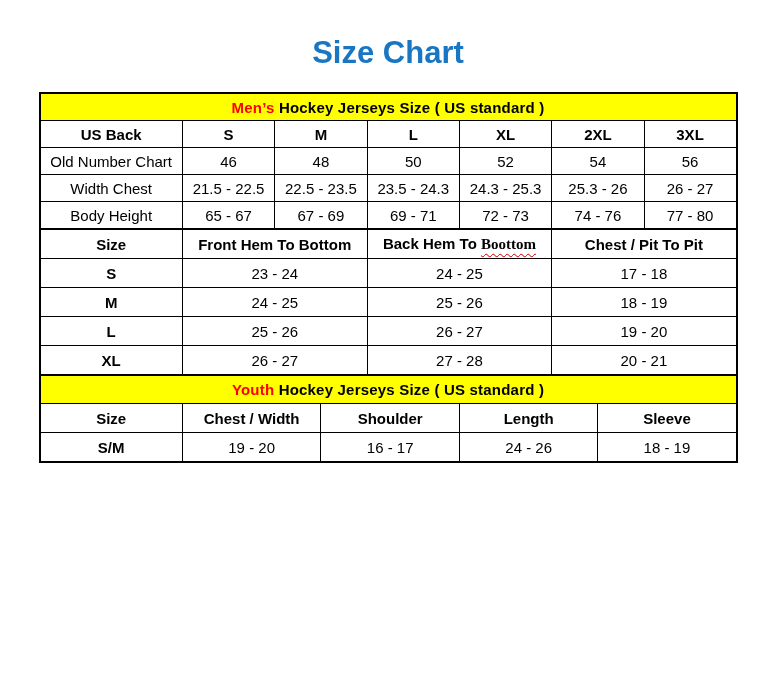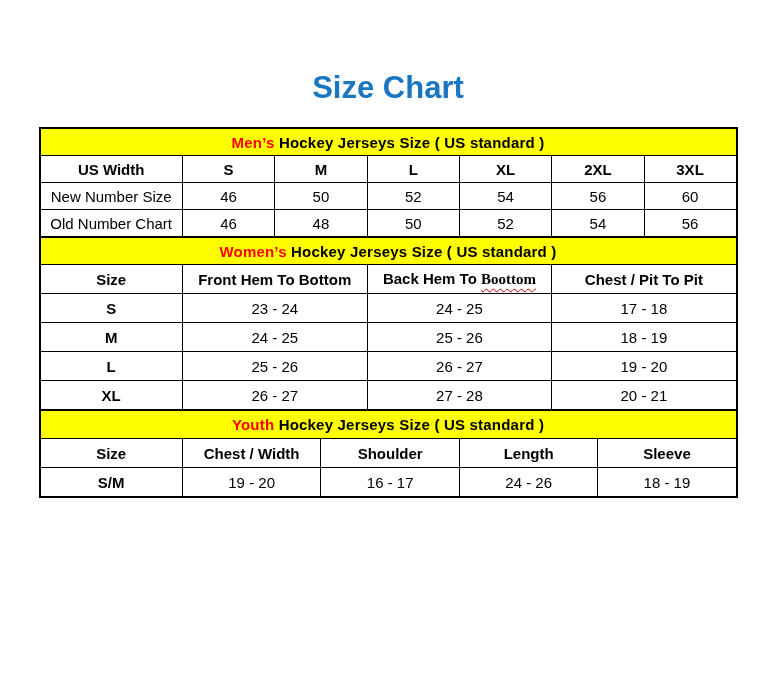--- a/index.html
+++ b/index.html
@@ -12,21 +12,21 @@
   body {
     width: 776px; height: 692px;
     background: #ffffff;
     font-family: "Liberation Sans", sans-serif;
     color: var(--ink);
   }
   .page { width: 776px; height: 692px; overflow: hidden; position: relative; }
 
   .title {
     margin: 0;
-    padding-top: 70px;
+    padding-top: 35px;
     text-align: center;
     font-size: 31px;
     font-weight: bold;
     color: var(--blue);
   }
 
   .tables { width: 699px; margin: 21px auto 16px auto; }
 
   table.size-table {
     width: 100%;
@@ -93,62 +93,68 @@
         <col style="width:13.25%">
           <col style="width:13.25%">
           <col style="width:13.25%">
           <col style="width:13.25%">
       </colgroup>
       <thead>
         <tr>
           <th class="banner-cell" colspan="7"><span class="banner-hl">Men’s</span> <span>Hockey Jerseys Size ( US standard )</span></th>
         </tr>
         <tr class="cols">
-            <th>US Width</th>
+            <th>US Back</th>
             <th>S</th>
             <th>M</th>
             <th>L</th>
             <th>XL</th>
             <th>2XL</th>
             <th>3XL</th>
           </tr>
       </thead>
       <tbody>
-          <tr>
-            <th>New Number Size</th>
-            <td>46</td>
-            <td>50</td>
-            <td>52</td>
-            <td>54</td>
-            <td>56</td>
-            <td>60</td>
-          </tr>
           <tr>
             <th>Old Number Chart</th>
             <td>46</td>
             <td>48</td>
             <td>50</td>
             <td>52</td>
             <td>54</td>
             <td>56</td>
+          </tr>
+          <tr>
+            <th>Width Chest</th>
+            <td>21.5 - 22.5</td>
+            <td>22.5 - 23.5</td>
+            <td>23.5 - 24.3</td>
+            <td>24.3 - 25.3</td>
+            <td>25.3 - 26</td>
+            <td>26 - 27</td>
+          </tr>
+          <tr>
+            <th>Body Height</th>
+            <td>65 - 67</td>
+            <td>67 - 69</td>
+            <td>69 - 71</td>
+            <td>72 - 73</td>
+            <td>74 - 76</td>
+            <td>77 - 80</td>
           </tr>
         </tbody>
     </table>
 
     <table class="size-table womens">
       <colgroup>
         <col style="width:20.5%">
           <col style="width:26.5%">
           <col style="width:26.5%">
           <col style="width:26.5%">
       </colgroup>
       <thead>
-        <tr>
-          <th class="banner-cell" colspan="4"><span class="banner-hl">Women’s</span> <span>Hockey Jerseys Size ( US standard )</span></th>
-        </tr>
         <tr class="cols">
             <th>Size</th>
             <th>Front Hem To Bottom</th>
             <th>Back Hem To <span class="squiggle">Boottom</span></th>
             <th>Chest / Pit To Pit</th>
           </tr>
       </thead>
       <tbody>
           <tr>
             <th>S</th>

